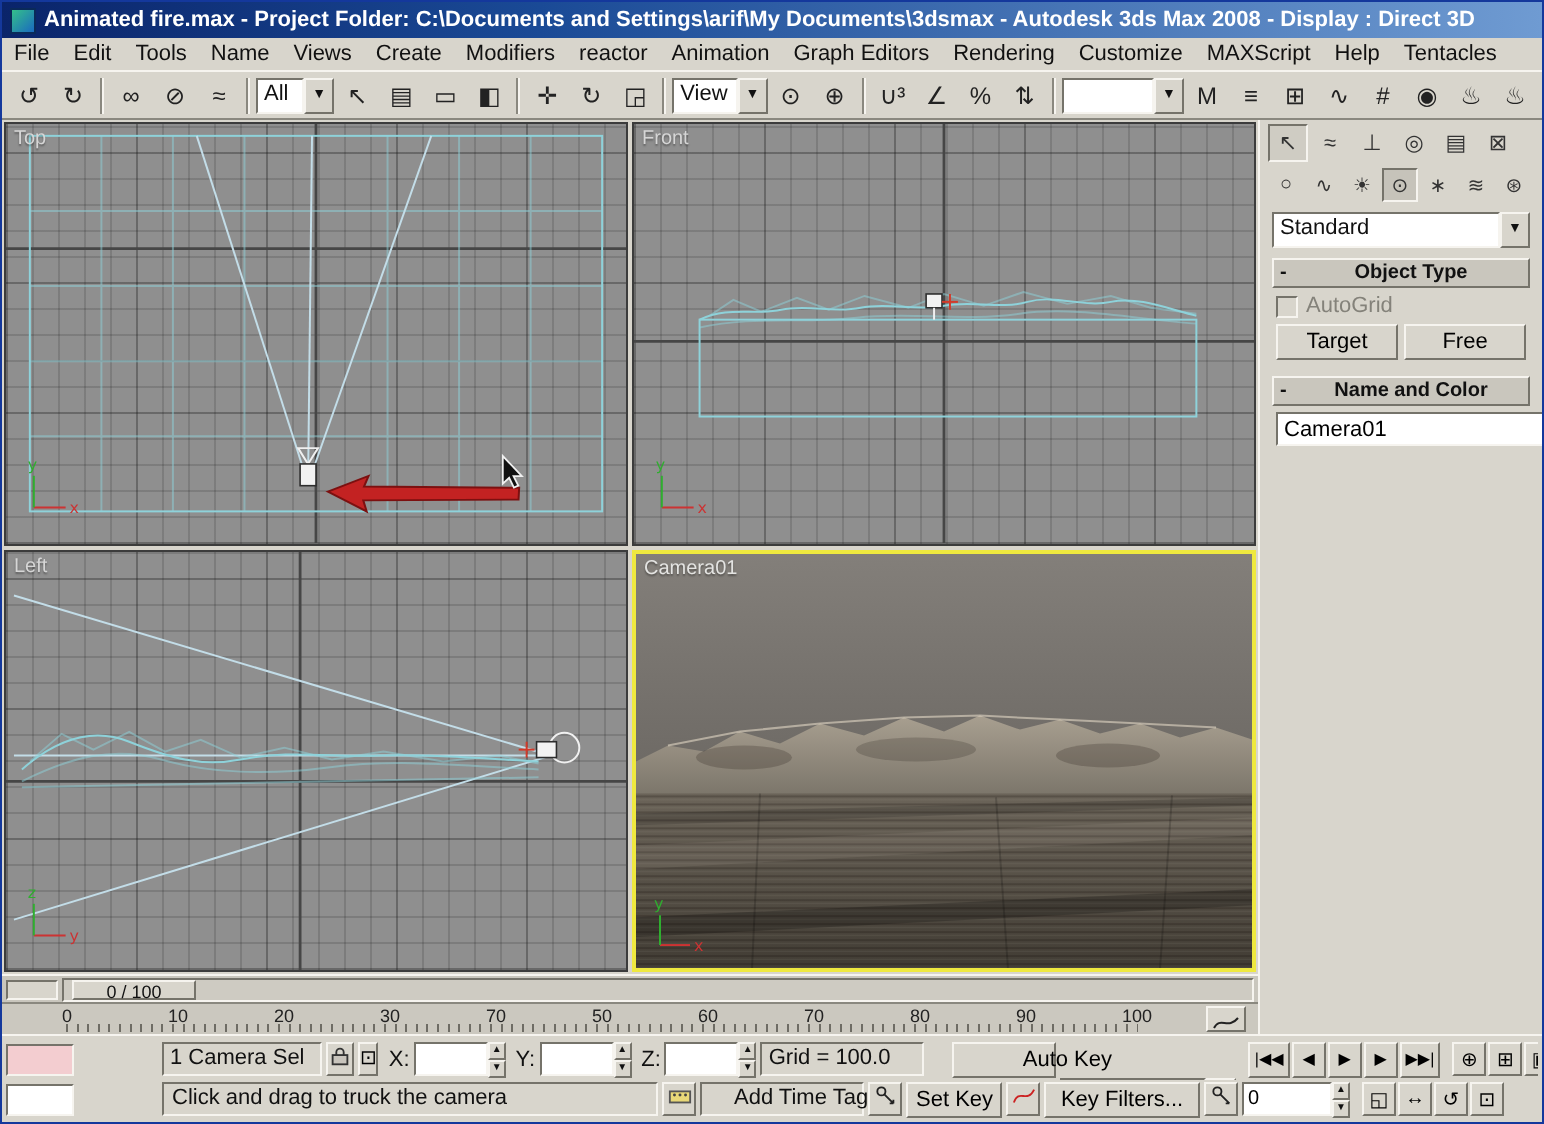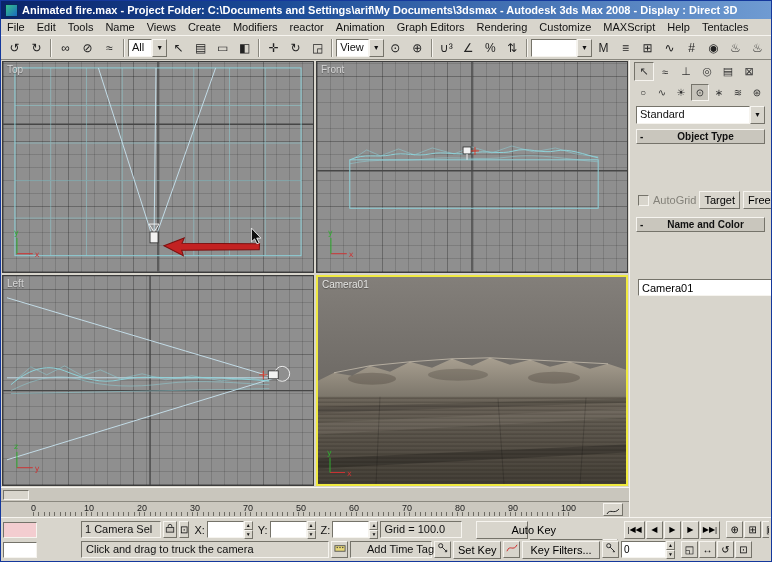--- a/index.html
+++ b/index.html
@@ -68,21 +68,21 @@
   .cp-tab { width:20px; height:19px; background:#d8d5cc; border:1px solid #d8d5cc; font-size:11px; color:#333; }
   .cp-tab.active { border:1px solid; border-color:#75736a #f6f4ef #f6f4ef #75736a; background:#cfccc3; }
   .cp-cats { display:flex; gap:1px; }
   .cp-cat { width:18px; height:17px; background:#d8d5cc; border:1px solid #d8d5cc; font-size:10px; color:#333; }
   .cp-cat.active { border:1px solid; border-color:#75736a #f6f4ef #f6f4ef #75736a; background:#c6c3ba; }
   .cp-combo { margin:2px 2px 0 2px; }
   .rollout { margin:2px 2px 0 2px; }
   .ro-head { display:flex; align-items:center; height:15px; background:#c9c6bd; border:1px solid; border-color:#f6f4ef #75736a #75736a #f6f4ef; font-weight:bold; font-size:10px; padding:0 3px; }
   .ro-minus { width:10px; }
   .ro-title { flex:1; text-align:center; }
-  .ro-body { padding:3px 2px; display:flex; flex-direction:row; gap:3px;margin-top:44px; }
+  .ro-body { padding:3px 2px; display:flex; flex-direction:column; gap:3px; }
   .autogrid { display:flex; align-items:center; gap:4px; }
   .checkbox { width:11px; height:11px; border:1px solid; border-color:#75736a #f6f4ef #f6f4ef #75736a; background:#d8d5cc; }
   .autogrid-label { color:#84827a; }
   .ot-btns { display:flex; gap:3px; }
   .ot-btns .btn { flex:1; }
   .name-row { display:flex; gap:3px; align-items:center; }
   .name-row input { flex:1; height:17px; border:1px solid; border-color:#75736a #f6f4ef #f6f4ef #75736a; padding:0 3px; font-size:11px; font-family:"Liberation Sans",sans-serif; }
 
   
   .statusbar { flex:0 0 44px; height:44px; background:#d8d5cc; border-top:1px solid #f6f4ef; display:flex; flex-direction:column; justify-content:center; padding:1px 2px; }
@@ -340,20 +340,23 @@
               <text x="17" y="3" fill="#cc3333">x</text>
               <text x="-3" y="-18" fill="#2fae2f">y</text>
             </g>
           </svg>
           <div class="vp-label">Camera01</div>
         </div>
       </div>
 
       <div class="slider-row">
         <div class="slider-left sunken-gray"></div>
+        <div class="slider-track">
+          <div class="slider-thumb raised">0 / 100</div>
+        </div>
       </div>
 
       <div class="trackbar">
         <div class="ticklabels">
 
         <span class="ticklabel">0</span>
             <span class="ticklabel">10</span>
             <span class="ticklabel">20</span>
             <span class="ticklabel">30</span>
             <span class="ticklabel">70</span>

